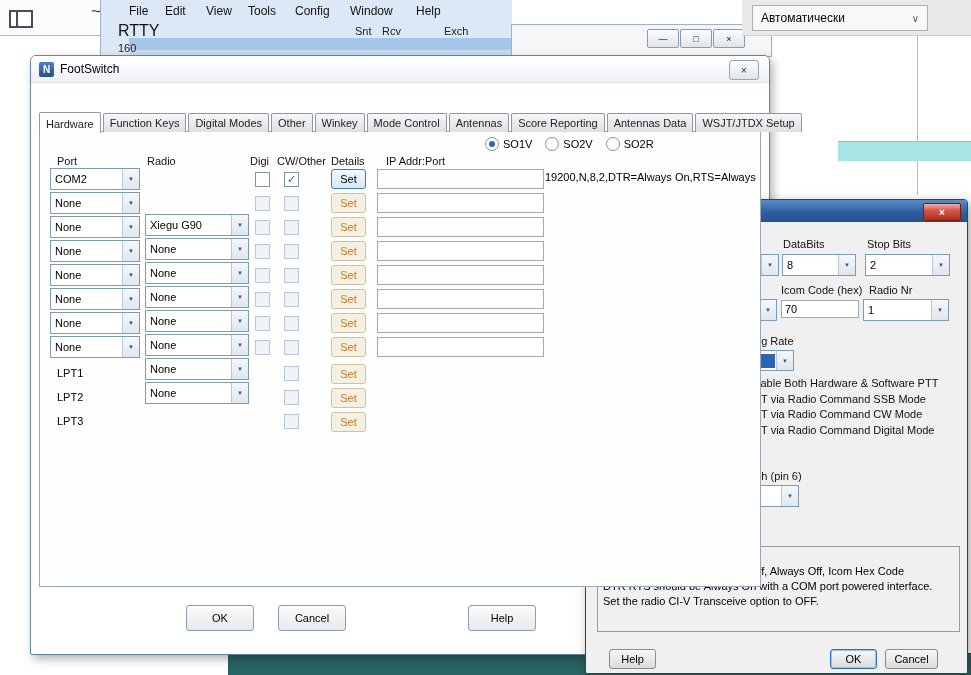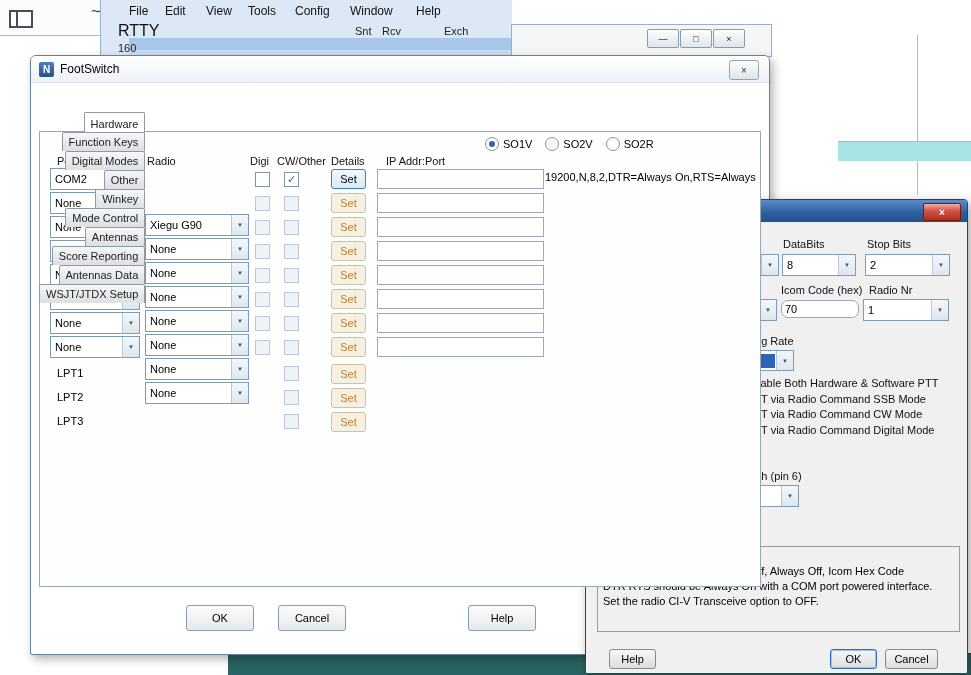--- a/index.html
+++ b/index.html
@@ -54,21 +54,21 @@
   .configurer { left:30px; top:55px; width:738px; height:598px; background:#fff; border:1px solid #64819e;
                 border-radius:6px 6px 2px 2px; box-shadow:3px 4px 10px rgba(0,0,0,.3); }
   .cfg-titlebar { position:absolute; left:0; top:0; right:0; height:26px; background:linear-gradient(#ffffff,#edf1f6);
                   border-bottom:1px solid #dde3ea; border-radius:5px 5px 0 0; display:flex; align-items:center;
                   padding:0 8px; gap:6px; font-size:12px; }
   .cfg-icon { width:15px; height:15px; background:linear-gradient(#4d7fc0,#24508c); color:#fff; font-size:10px; font-weight:bold;
               display:flex; align-items:center; justify-content:center; border-radius:2px; }
   .cfg-close { position:absolute; right:10px; top:4px; width:28px; height:18px; border:1px solid #93a5b5; border-radius:3px;
                background:linear-gradient(#fdfdfd,#dfe5eb); font-size:10px; color:#333;
                display:flex; align-items:center; justify-content:center; }
-  .tabs { position:absolute; left:8px; top:56px; display:flex; align-items:flex-end; z-index:2;flex-direction:column; }
+  .tabs { position:absolute; left:8px; top:56px; display:flex; align-items:flex-end; z-index:2; }
   .tab { border:1px solid #8e99a5; border-bottom:none; background:linear-gradient(#f6f7f8,#dcdfe3);
          padding:3px 6px; font-size:11px; margin-right:2px; border-radius:2px 2px 0 0; white-space:nowrap; color:#222; }
   .tab.active { background:#fefefe; padding-top:5px; margin-bottom:-1px; }
   .page { position:absolute; left:8px; top:75px; width:720px; height:454px; border:1px solid #98a8b8; background:#fefefe; z-index:1; }
   .so-group { position:absolute; left:445px; top:5px; display:flex; gap:13px; }
   .colhdr { position:absolute; top:23px; font-size:11px; color:#111; }
   .hwrow { position:absolute; left:0; width:718px; height:24px; }
   .port-combo { left:10px; top:0; width:88px; height:20px; }
   .radio-combo { left:105px; top:0; width:102px; height:20px;margin-top:46px; }
   .cb-digi { left:215px; top:4px; }
@@ -132,20 +132,26 @@
         </div>
       <div class="winbtn">
           <span>□</span>
         </div>
       <div class="winbtn">
           <span>×</span>
         </div>
     </div>
   </div>
 
+  <div class="abs tr-panel">
+    <div class="auto-combo">
+      <span>Автоматически</span>
+      <span style="color:#555;font-size:10px;">∨</span>
+    </div>
+  </div>
   <div class="abs right-edge"></div>
   <div class="abs cyan-strip"></div>
   <div class="abs teal-bar"></div>
 
   <div class="abs configurer">
     <div class="cfg-titlebar">
       <span class="cfg-icon">N</span>
       <span>FootSwitch</span>
     </div>
     <div class="cfg-close">
@@ -368,21 +374,21 @@
     <span class="c2label" style="left:283px; top:84px;">Radio Nr</span>
 
     <div class="combo" style="left:13px;  top:99px; width:86px; height:20px;">
       <span class="val">Always On</span>
       <span class="arrow">▼</span>
     </div>
     <div class="combo" style="left:103px; top:99px; width:86px; height:20px;">
       <span class="val">Always On</span>
       <span class="arrow">▼</span>
     </div>
-    <input class="field" style="left: 195px; top: 100px; width: 70px; height: 14px; border-radius: 7px;" value="70">
+    <input class="field" style="left: 195px; top: 100px; width: 70px; height: 14px;" value="70">
     <div class="combo" style="left:277px; top:99px; width:84px; height:20px;">
       <span class="val">1</span>
       <span class="arrow">▼</span>
     </div>
 
     <span class="c2label" style="left:77px; top:135px; width:170px; text-align:center;">Radio Polling Rate</span>
     <div class="combo highlight" style="left:115px; top:150px; width:91px; height:19px;">
       <span class="val">Normal</span>
       <span class="arrow">▼</span>
     </div>

